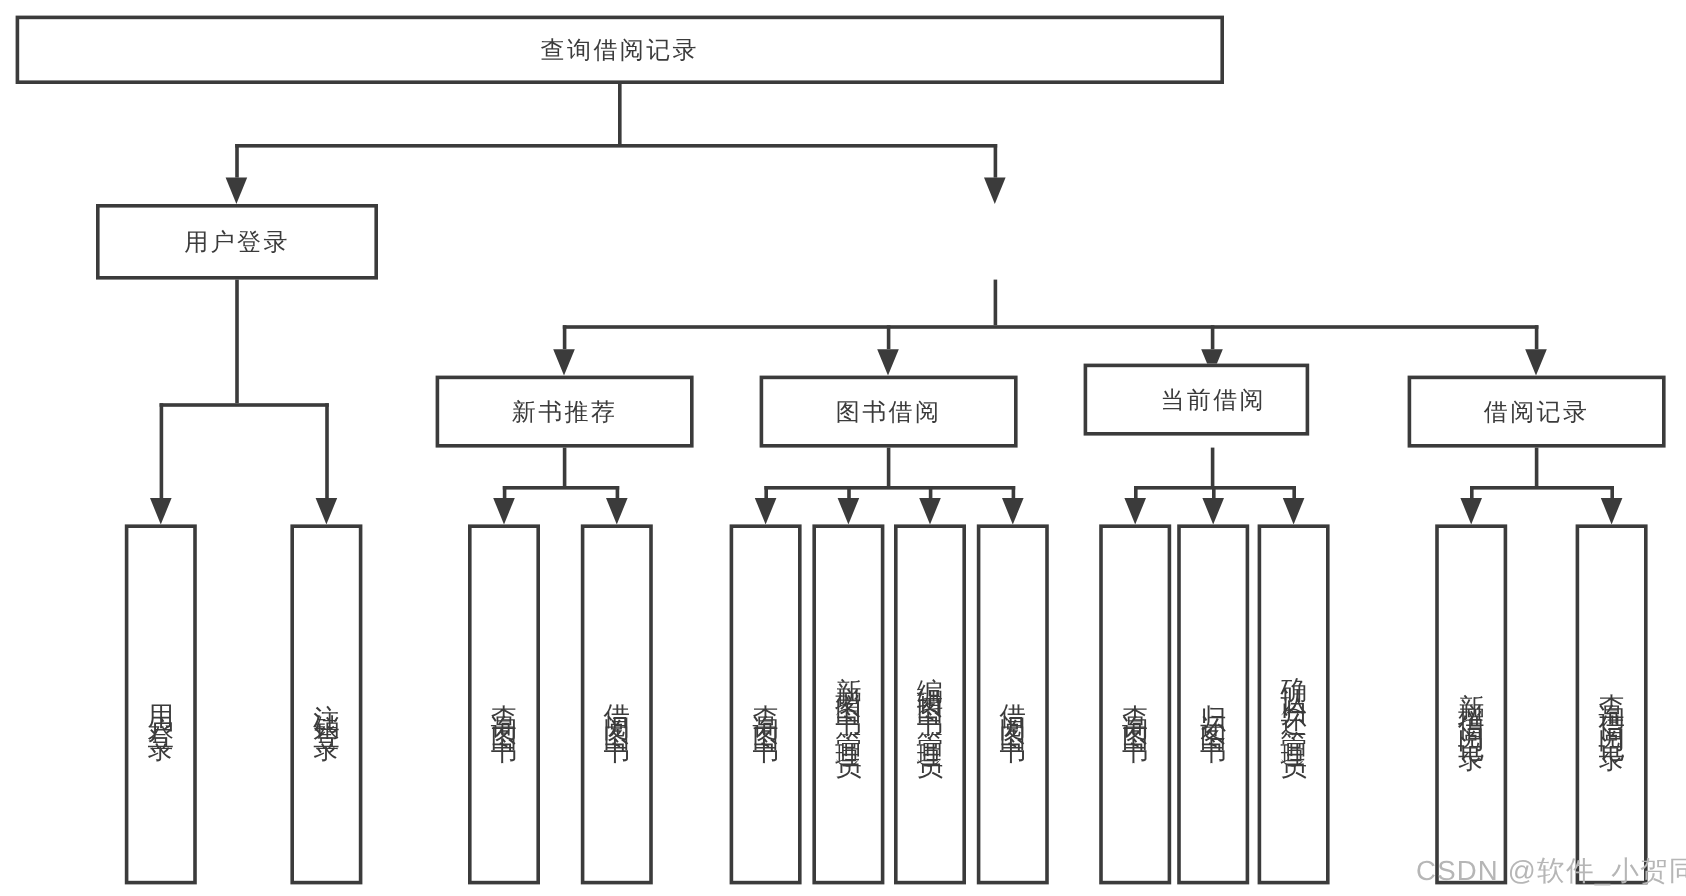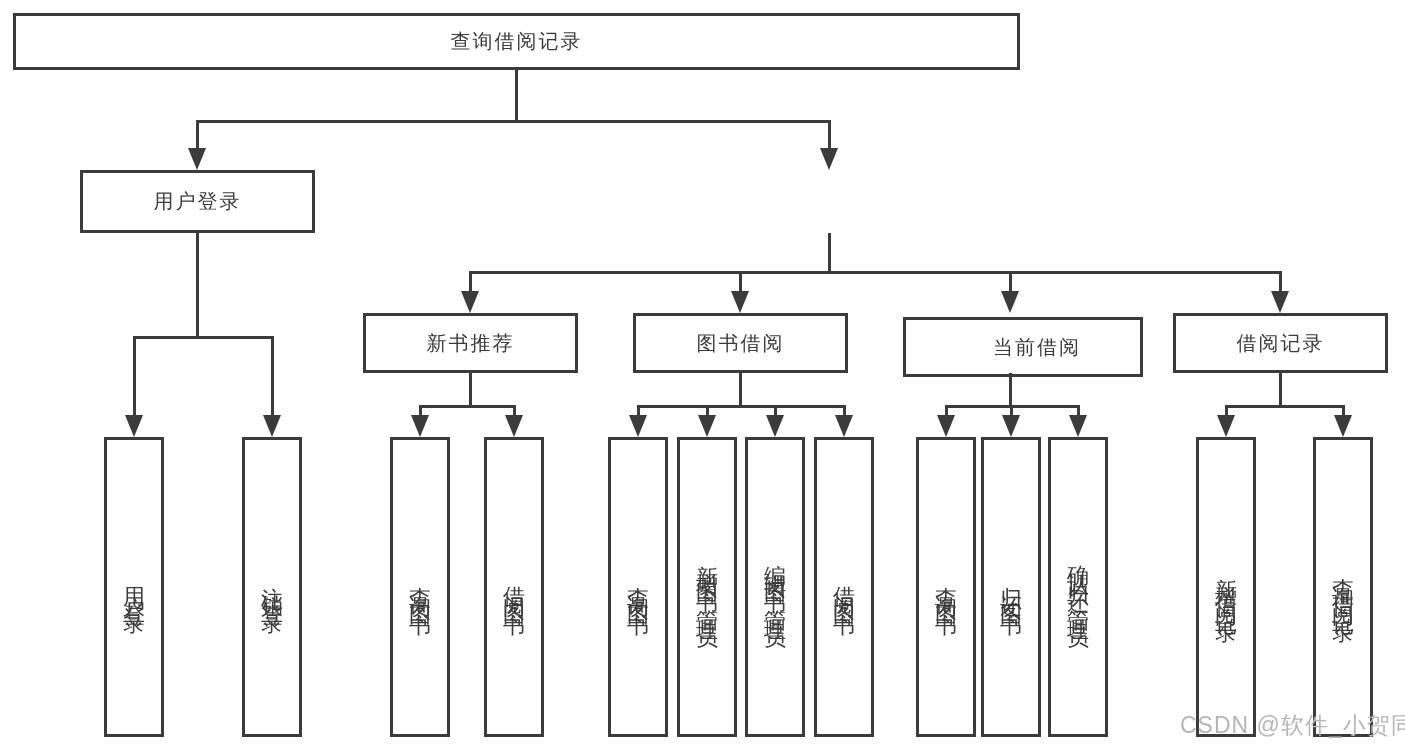--- a/index.html
+++ b/index.html
@@ -77,21 +77,21 @@
 
   <div class="vline" style="left:827.5px;top:233px;height:38px;"></div>
   <div class="hline" style="left:468.5px;top:271px;width:813px;"></div>
   <div class="arr" style="left:468.5px;top:271px;height:20px;"></div>
   <div class="arr" style="left:738.5px;top:271px;height:20px;"></div>
   <div class="arr" style="left:1008.5px;top:271px;height:20px;"></div>
   <div class="arr" style="left:1278.5px;top:271px;height:20px;"></div>
 
   <div class="box hbox" style="left:633px;top:313px;width:215px;height:60px;">图书借阅</div>
   <div class="box hbox" style="left:363px;top:313px;width:215px;height:60px;">新书推荐</div>
-  <div class="box hbox" style="left:903px;top:317px;width:240px;height:60px;padding-left:28px;">当前借阅</div>
+  <div class="box hbox" style="left:903px;top:303px;width:188px;height:60px;padding-left:28px;">当前借阅</div>
   <div class="box hbox" style="left:1173px;top:313px;width:215px;height:60px;">借阅记录</div>
 
   <div class="vline" style="left:468.5px;top:373px;height:32px;"></div>
   <div class="hline" style="left:418.5px;top:405px;width:97px;"></div>
   <div class="arr" style="left:418.5px;top:405px;height:10px;"></div>
   <div class="arr" style="left:512.5px;top:405px;height:10px;"></div>
 
   <div class="vline" style="left:738.5px;top:373px;height:32px;"></div>
   <div class="hline" style="left:636.5px;top:405px;width:209px;"></div>
   <div class="arr" style="left:636.5px;top:405px;height:10px;"></div>

